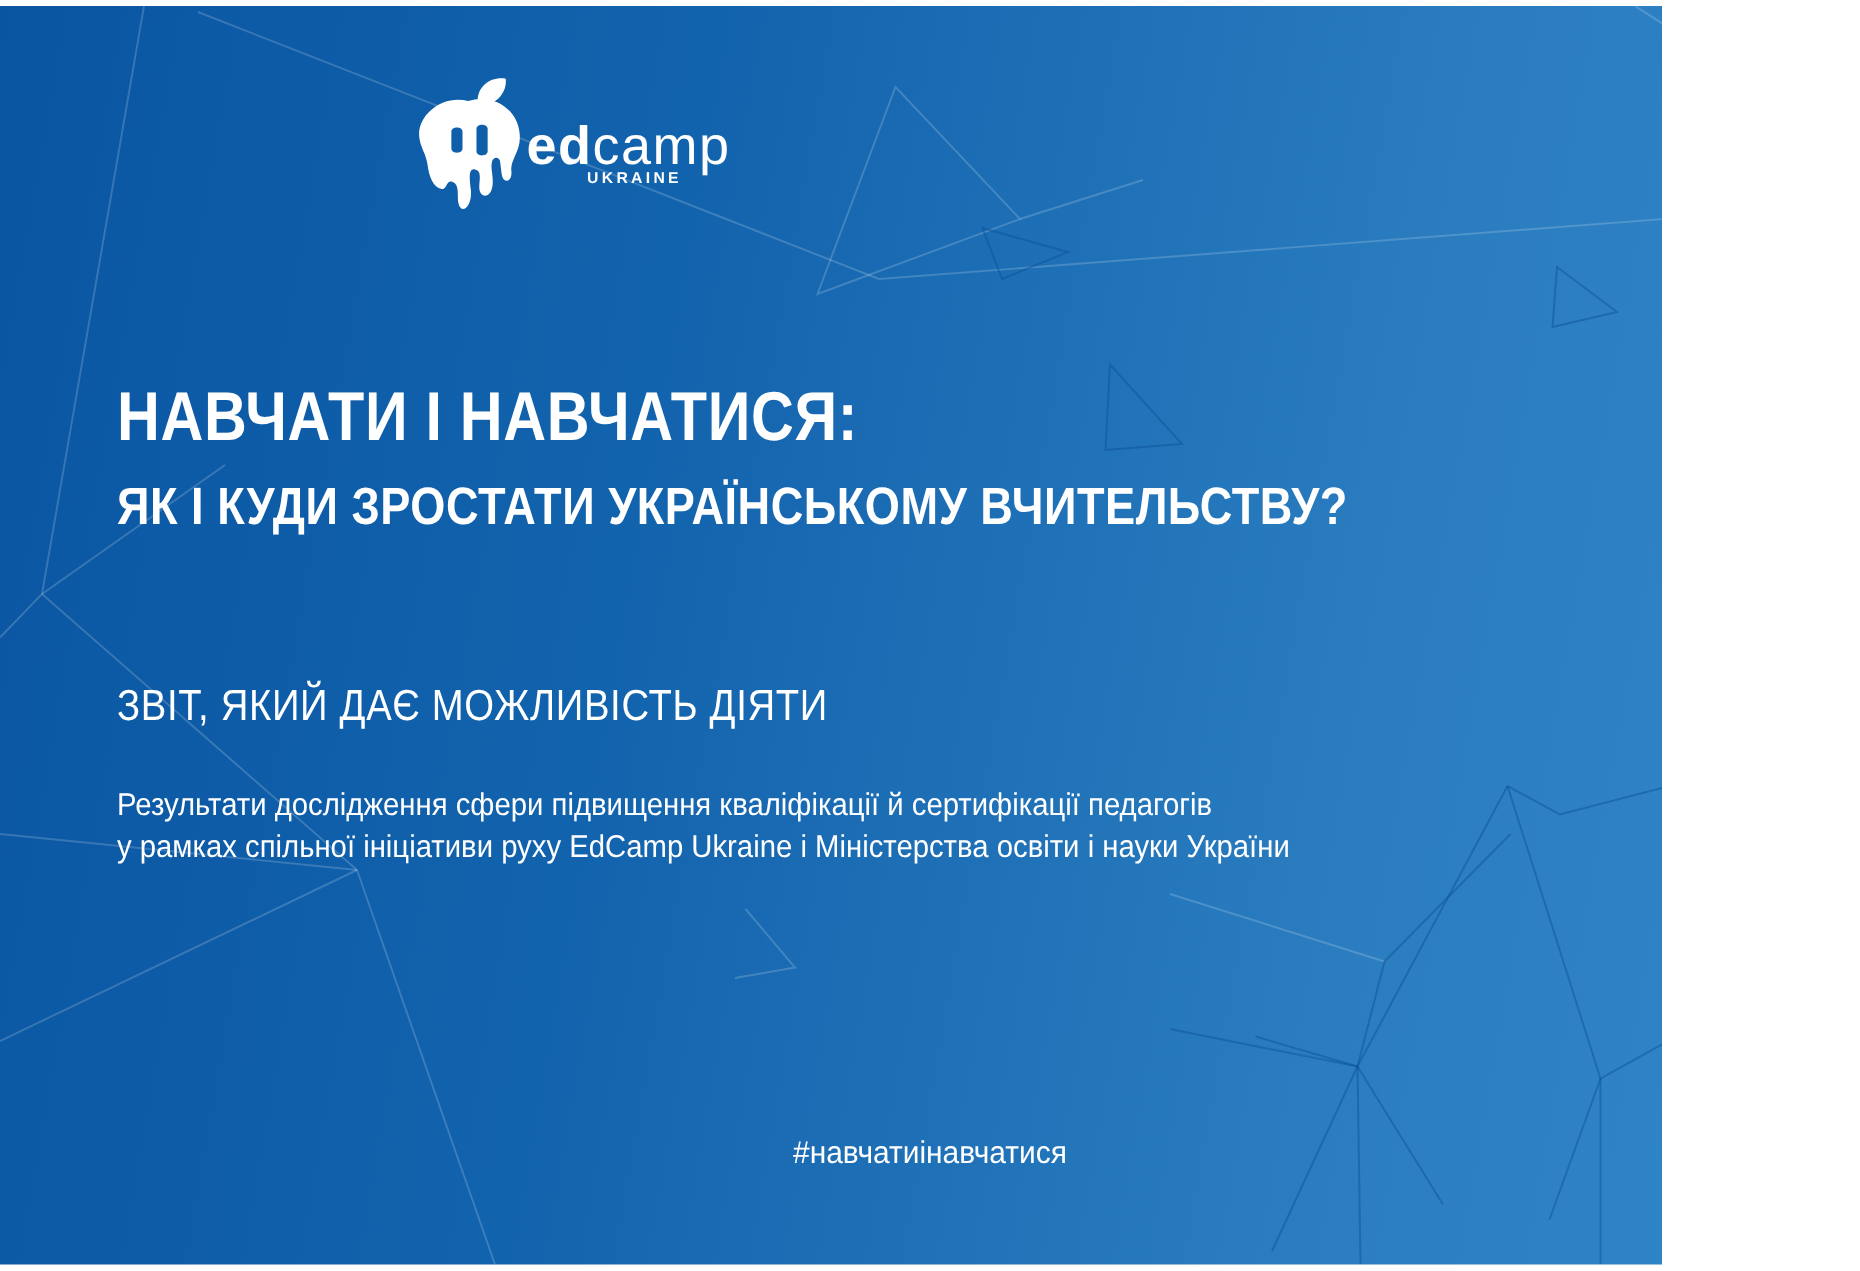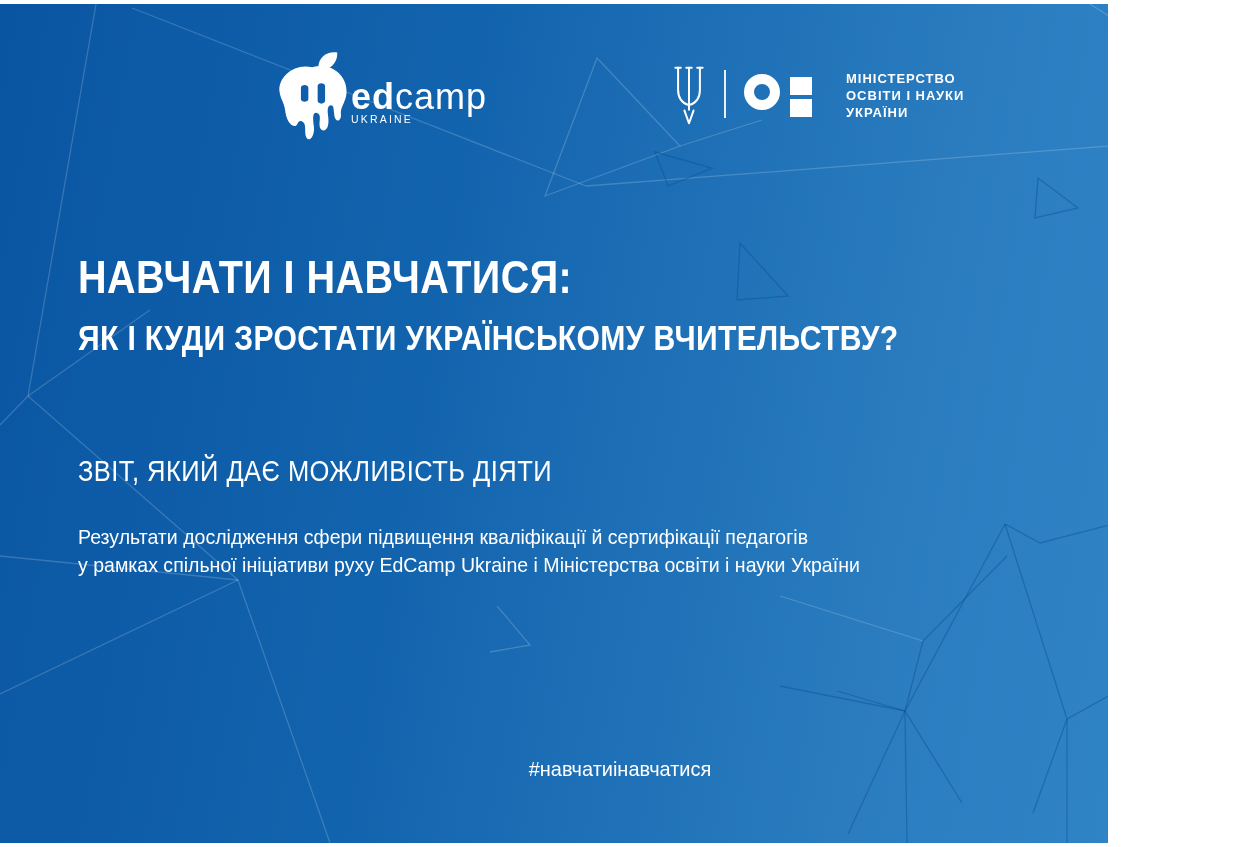--- a/index.html
+++ b/index.html
@@ -15,22 +15,22 @@
   .mesh{position:absolute;left:0;top:0;width:1240px;height:839px;pointer-events:none;}
   .abs{position:absolute;}
   .white{color:#ffffff;}
 
   
   .edcamp-logo{left:273px;top:46px;width:250px;height:102px;}
   .edcamp-apple{position:absolute;left:0;top:2px;width:80px;height:94px;}
   .edcamp-word{position:absolute;left:78px;top:26px;font-size:36px;letter-spacing:1px;white-space:nowrap;}
   .edcamp-word .b{font-weight:700;}
   .edcamp-word .l{font-weight:300;}
-  .edcamp-country{position:absolute;left:78px;top:63px;width:144px;text-align:left;
-    font-size:10.5px;font-weight:400;letter-spacing:2.2px;}
+  .edcamp-country{position:absolute;left:78px;top:63px;width:144px;text-align:center;
+    font-size:10.5px;font-weight:700;letter-spacing:2.2px;}
 
   .ministry-logo{left:672px;top:58px;width:330px;height:72px;}
   .trident{position:absolute;left:0;top:4px;width:34px;height:60px;}
   .mon-divider{position:absolute;left:52px;top:8px;width:2px;height:48px;background:#ffffff;opacity:.9;}
   .mon-ring{position:absolute;left:72px;top:12px;width:36px;height:36px;box-sizing:border-box;
     border:10px solid #ffffff;border-radius:50%;}
   .mon-sq{position:absolute;left:118px;width:22px;height:18px;background:#ffffff;}
   .mon-sq.s1{top:15px;} .mon-sq.s2{top:37px;}
   .mon-text{position:absolute;left:174px;top:8px;font-size:13px;font-weight:700;
     line-height:17px;letter-spacing:1px;white-space:nowrap;}
@@ -95,40 +95,20 @@
                  M48 36 c0 -4 8 -4 8 0 l0 16 c0 4 -8 4 -8 0 Z"></path>
         <path d="M49 19 C47 6 58 -2 69 0 C70 11 61 20 49 19 Z"></path>
       </g>
     </svg>
     <div class="edcamp-word">
       <span class="b">ed</span><span class="l">camp</span>
     </div>
     <div class="edcamp-country">UKRAINE</div>
   </div>
 
-  <div class="abs ministry-logo white">
-    <svg class="trident" viewBox="0 0 36 66" xmlns="http://www.w3.org/2000/svg">
-      <g stroke="#ffffff" stroke-width="2.2" fill="none" stroke-linecap="round" stroke-linejoin="round">
-        <path d="M6 2 v24 c0 10 5 15 12 17"></path>
-        <path d="M30 2 v24 c0 10 -5 15 -12 17"></path>
-        <path d="M18 2 v46"></path>
-        <path d="M3 2 h6 M27 2 h6 M15 2 h6"></path>
-        <path d="M13 49 l5 14 l5 -14"></path>
-      </g>
-    </svg>
-    <div class="mon-divider"></div>
-    <div class="mon-ring"></div>
-    <div class="mon-sq s1"></div>
-    <div class="mon-sq s2"></div>
-    <div class="mon-text">
-      <div>МІНІСТЕРСТВО</div>
-      <div>ОСВІТИ І НАУКИ</div>
-      <div>УКРАЇНИ</div>
-    </div>
-  </div>
 
   <div class="abs title1 white">НАВЧАТИ І НАВЧАТИСЯ:</div>
   <div class="abs title2 white">ЯК І КУДИ ЗРОСТАТИ УКРАЇНСЬКОМУ ВЧИТЕЛЬСТВУ?</div>
 
   <div class="abs tagline white">ЗВІТ, ЯКИЙ ДАЄ МОЖЛИВІСТЬ ДІЯТИ</div>
 
   <div class="abs desc white">
     <div>Результати дослідження сфери підвищення кваліфікації й сертифікації педагогів</div>
     <div>у рамках спільної ініціативи руху EdCamp Ukraine і Міністерства освіти і науки України</div>
   </div>

